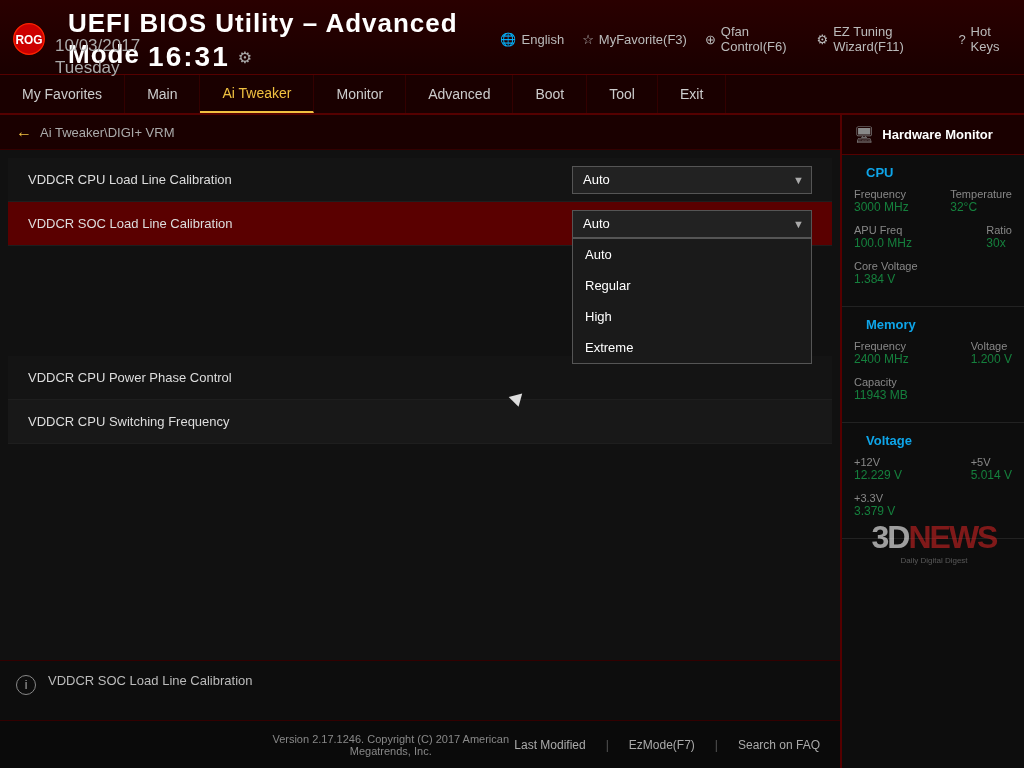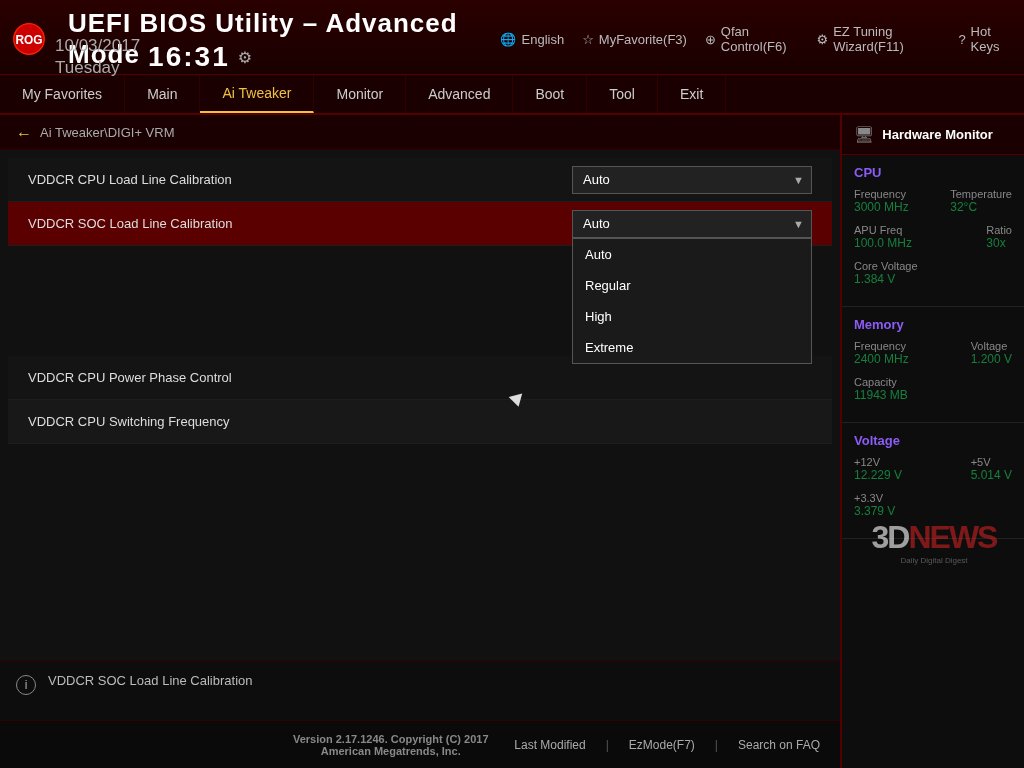--- a/index.html
+++ b/index.html
@@ -256,21 +256,20 @@
     }
     .status-text {
       font-size: 13px;
       color: #bbb;
     }
     .footer-center {
       font-size: 11px;
       color: #888;
       text-align: center;
       flex: 1;
-      font-weight: bold;
     }
     .footer-right {
       display: flex;
       align-items: center;
       gap: 20px;
       font-size: 12px;
       color: #aaa;
     }
     .footer-divider {
       color: #555;
@@ -300,24 +299,25 @@
     }
     .hw-monitor-icon {
       color: #888;
       font-size: 16px;
     }
     .hw-section {
       padding: 10px 12px;
       border-bottom: 1px solid #222;
     }
     .hw-section-title {
-      color: #8b5cf6;
+      color: #0ea5e9;
       font-size: 13px;
       font-weight: bold;
       margin-bottom: 8px;
+      margin-left: 12px;
     }
     .hw-row {
       display: flex;
       justify-content: space-between;
       margin-bottom: 6px;
     }
     .hw-label {
       font-size: 11px;
       color: #888;
     }

